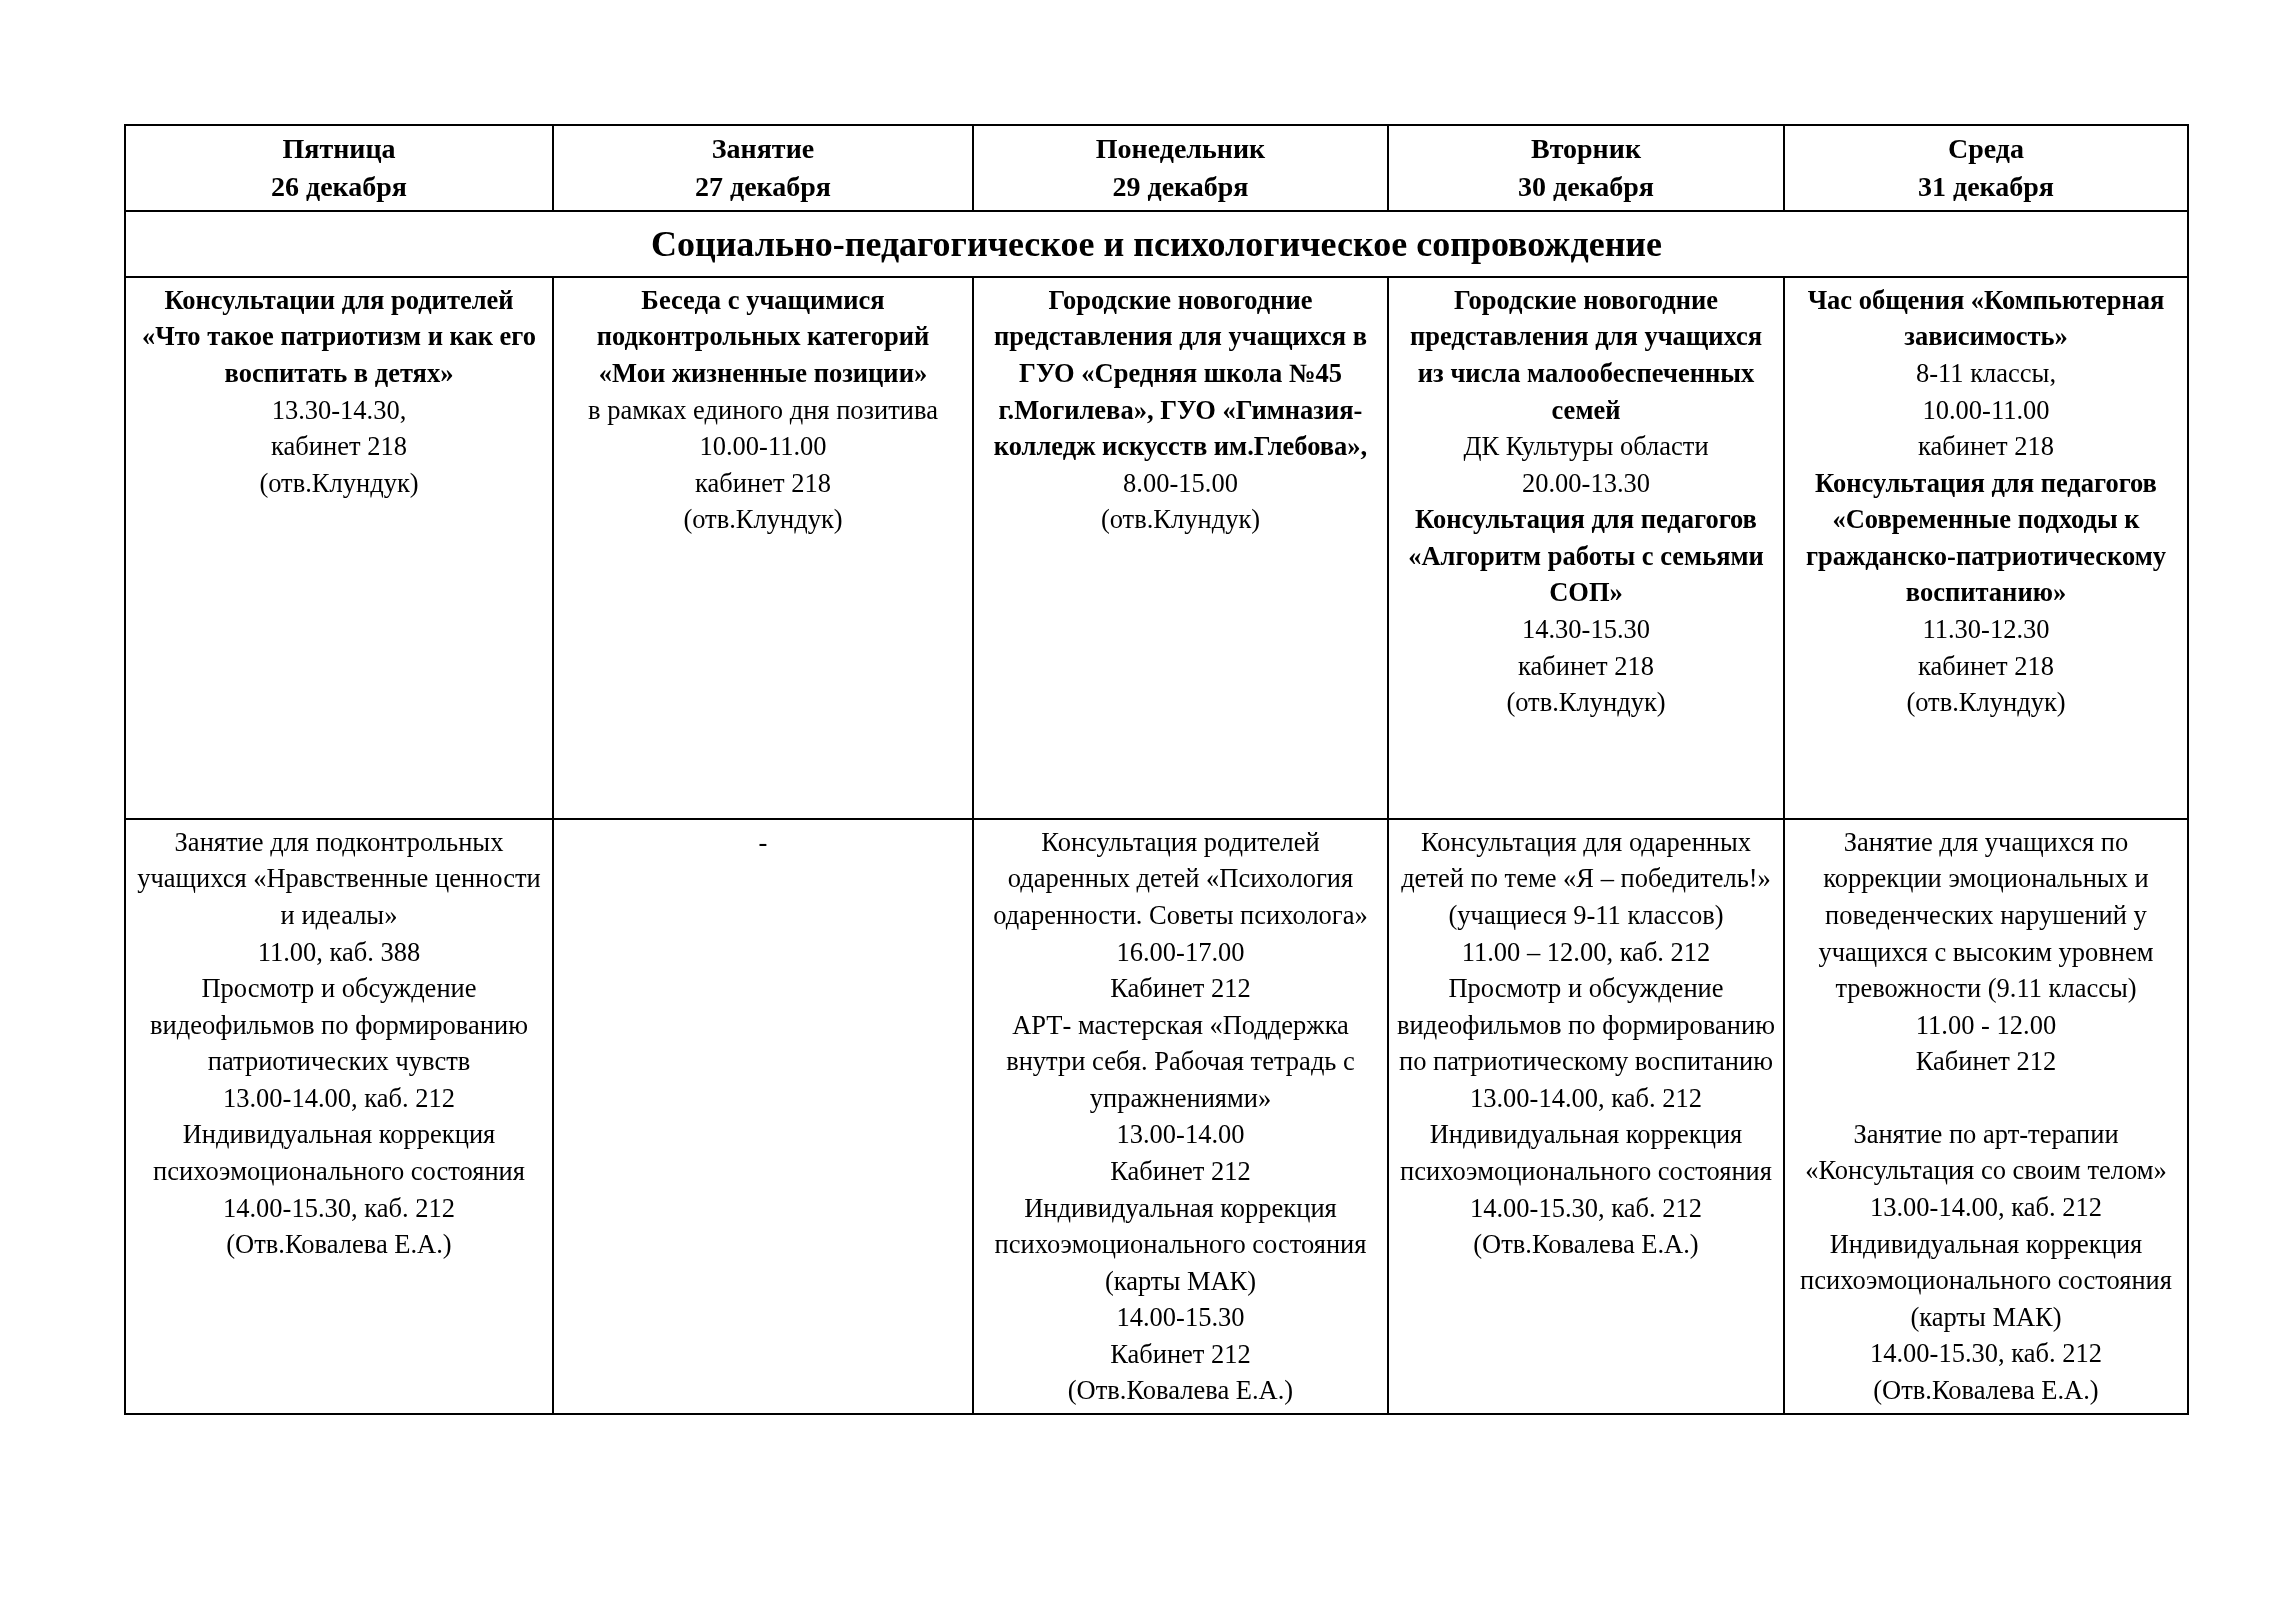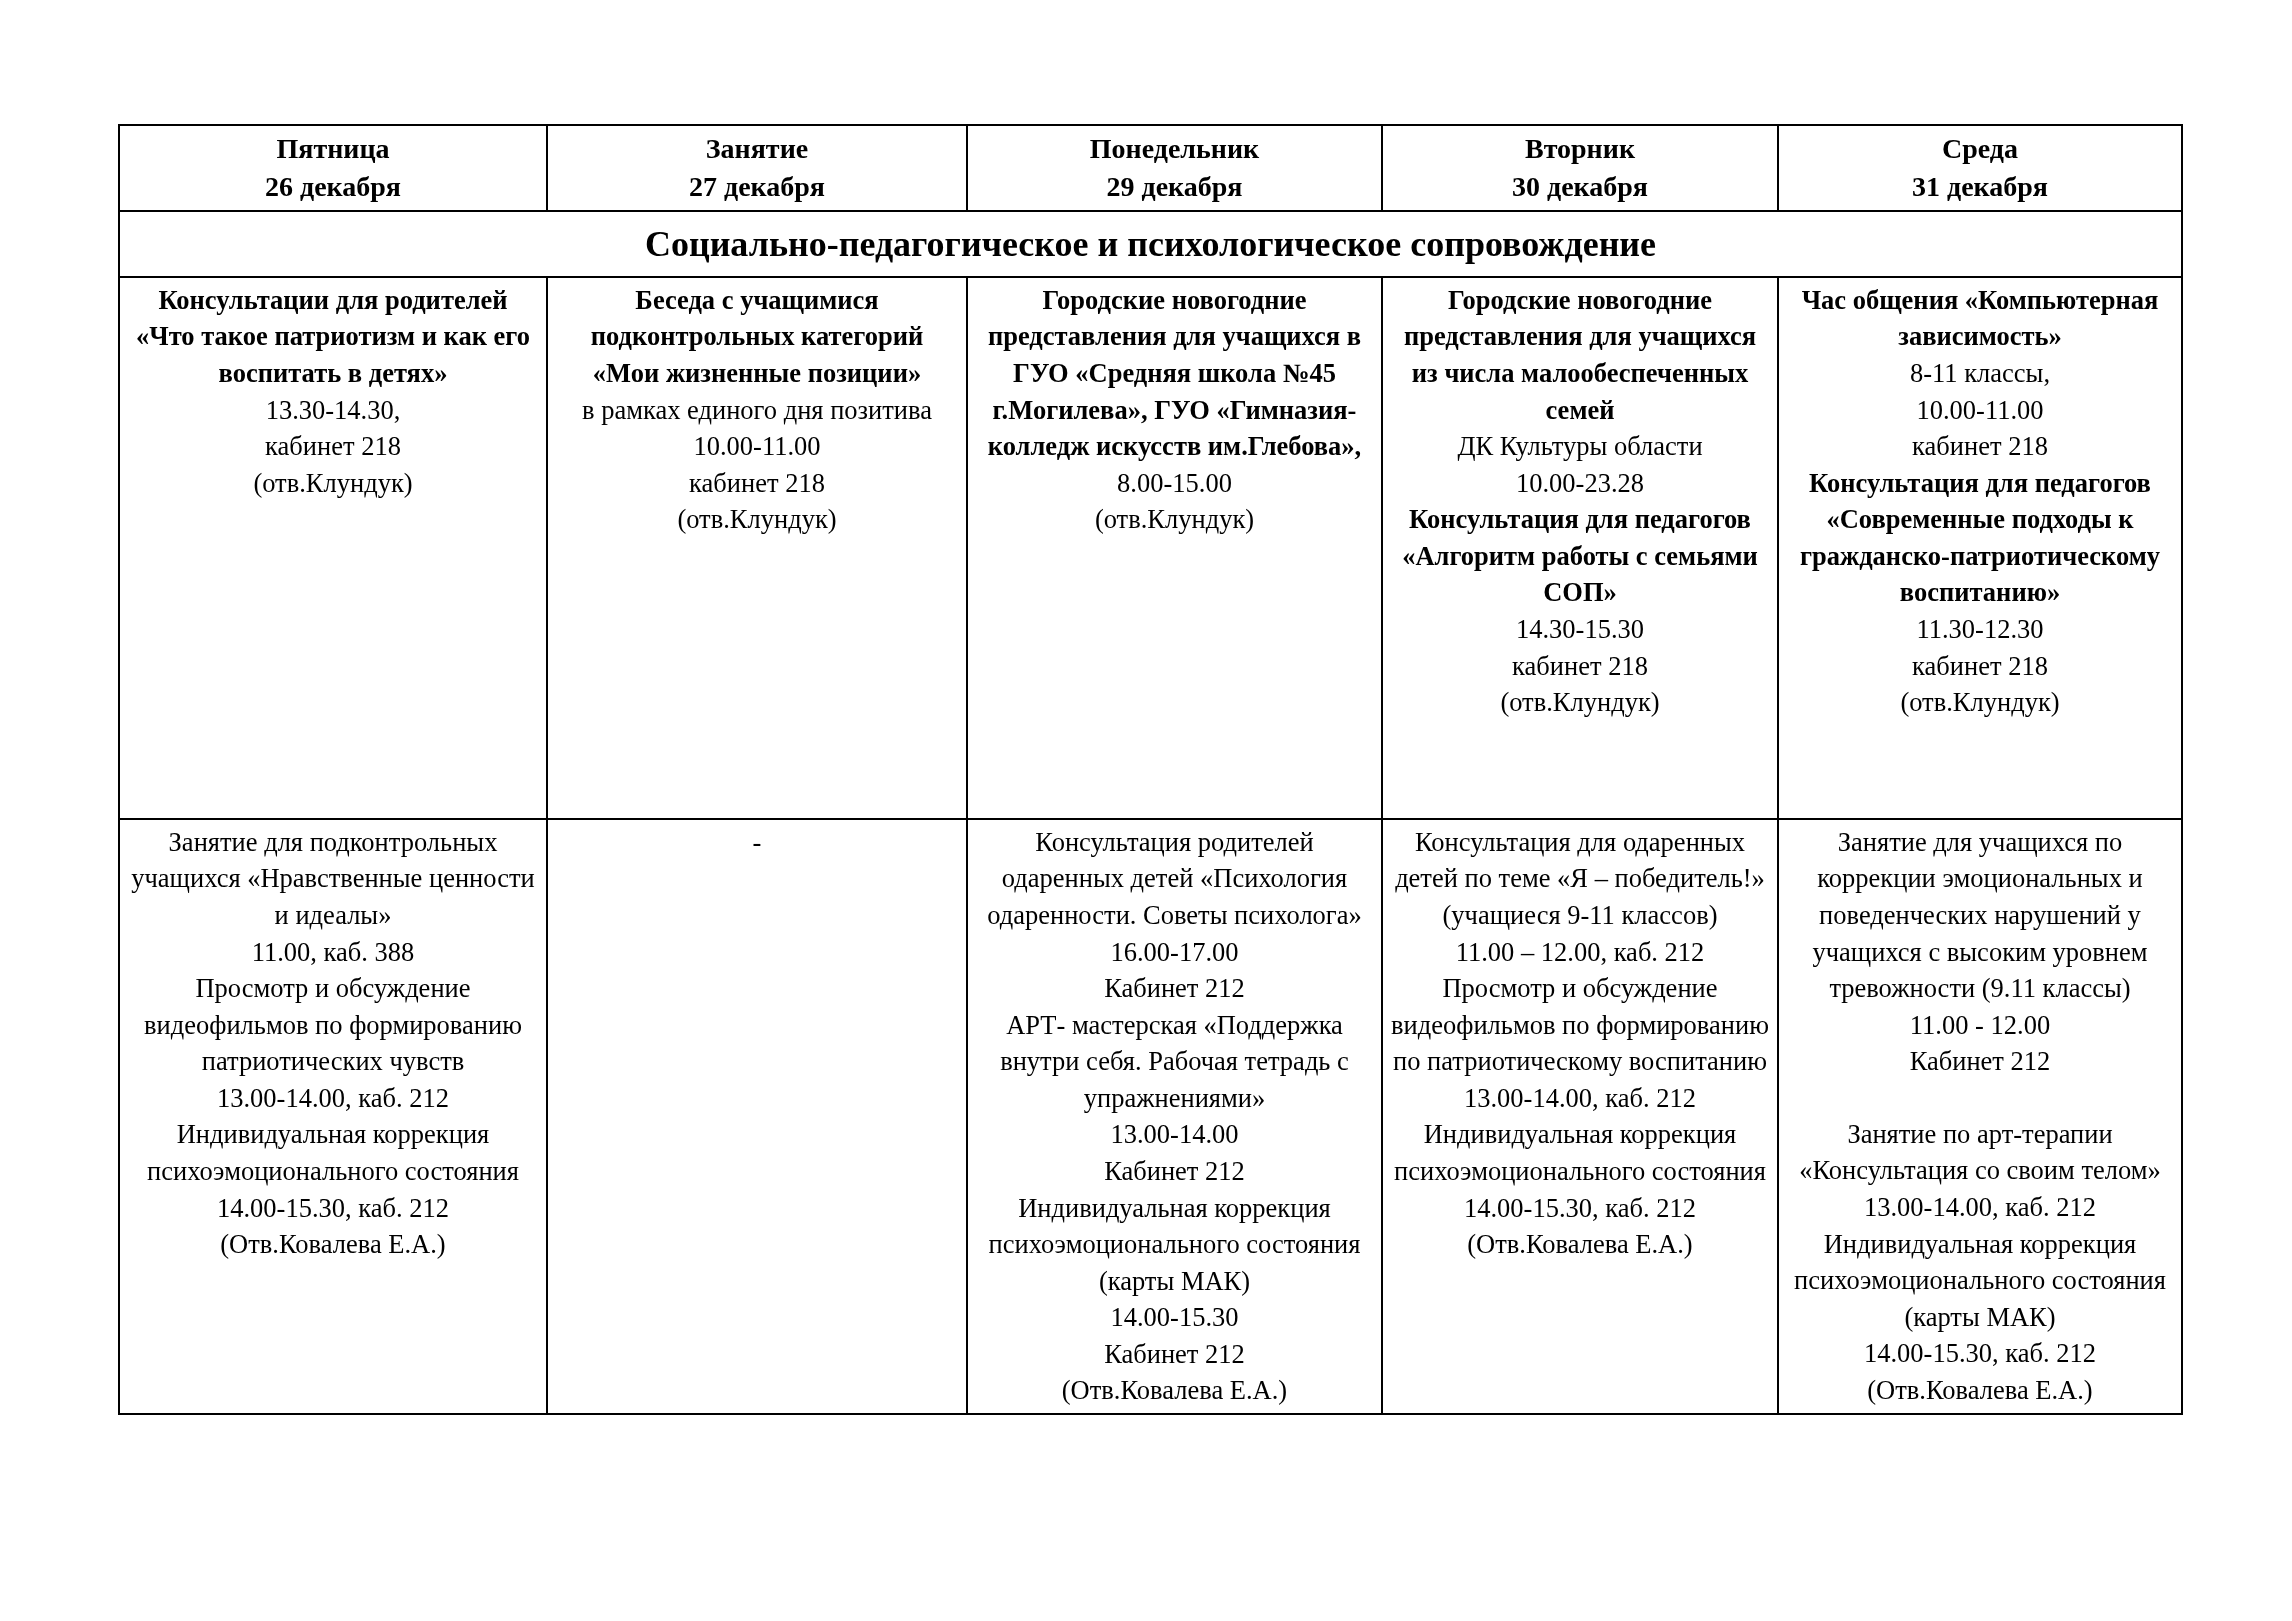--- a/index.html
+++ b/index.html
@@ -12,21 +12,21 @@
     color: #000000;
   }
   .page {
     position: relative;
     width: 2293px;
     height: 1621px;
     background: #ffffff;
   }
   table.schedule {
     position: absolute;
-    left: 118px;
+    left: 124px;
     top: 124px;
     width: 2062px;
     border-collapse: collapse;
     table-layout: fixed;
     border: 2.9px solid #000;
     font-family: Liberation Serif, serif;
   }
   table.schedule th,
   table.schedule td {
     border: 2px solid #000;
@@ -114,21 +114,21 @@
             <div class="para">(отв.Клундук)</div>
           </td>
           <td>
             <div class="para bold">Городские новогодние представления для учащихся в ГУО «Средняя школа №45 г.Могилева», ГУО «Гимназия-колледж искусств им.Глебова»,</div>
             <div class="para">8.00-15.00</div>
             <div class="para">(отв.Клундук)</div>
           </td>
           <td>
             <div class="para bold">Городские новогодние представления для учащихся из числа малообеспеченных семей</div>
             <div class="para">ДК Культуры области</div>
-            <div class="para">10.00-23.28</div>
+            <div class="para">20.00-13.30</div>
             <div class="para bold">Консультация для педагогов «Алгоритм работы с семьями СОП»</div>
             <div class="para">14.30-15.30</div>
             <div class="para">кабинет 218</div>
             <div class="para">(отв.Клундук)</div>
           </td>
           <td>
             <div class="para bold">Час общения «Компьютерная зависимость»</div>
             <div class="para">8-11 классы,</div>
             <div class="para">10.00-11.00</div>
             <div class="para">кабинет 218</div>

